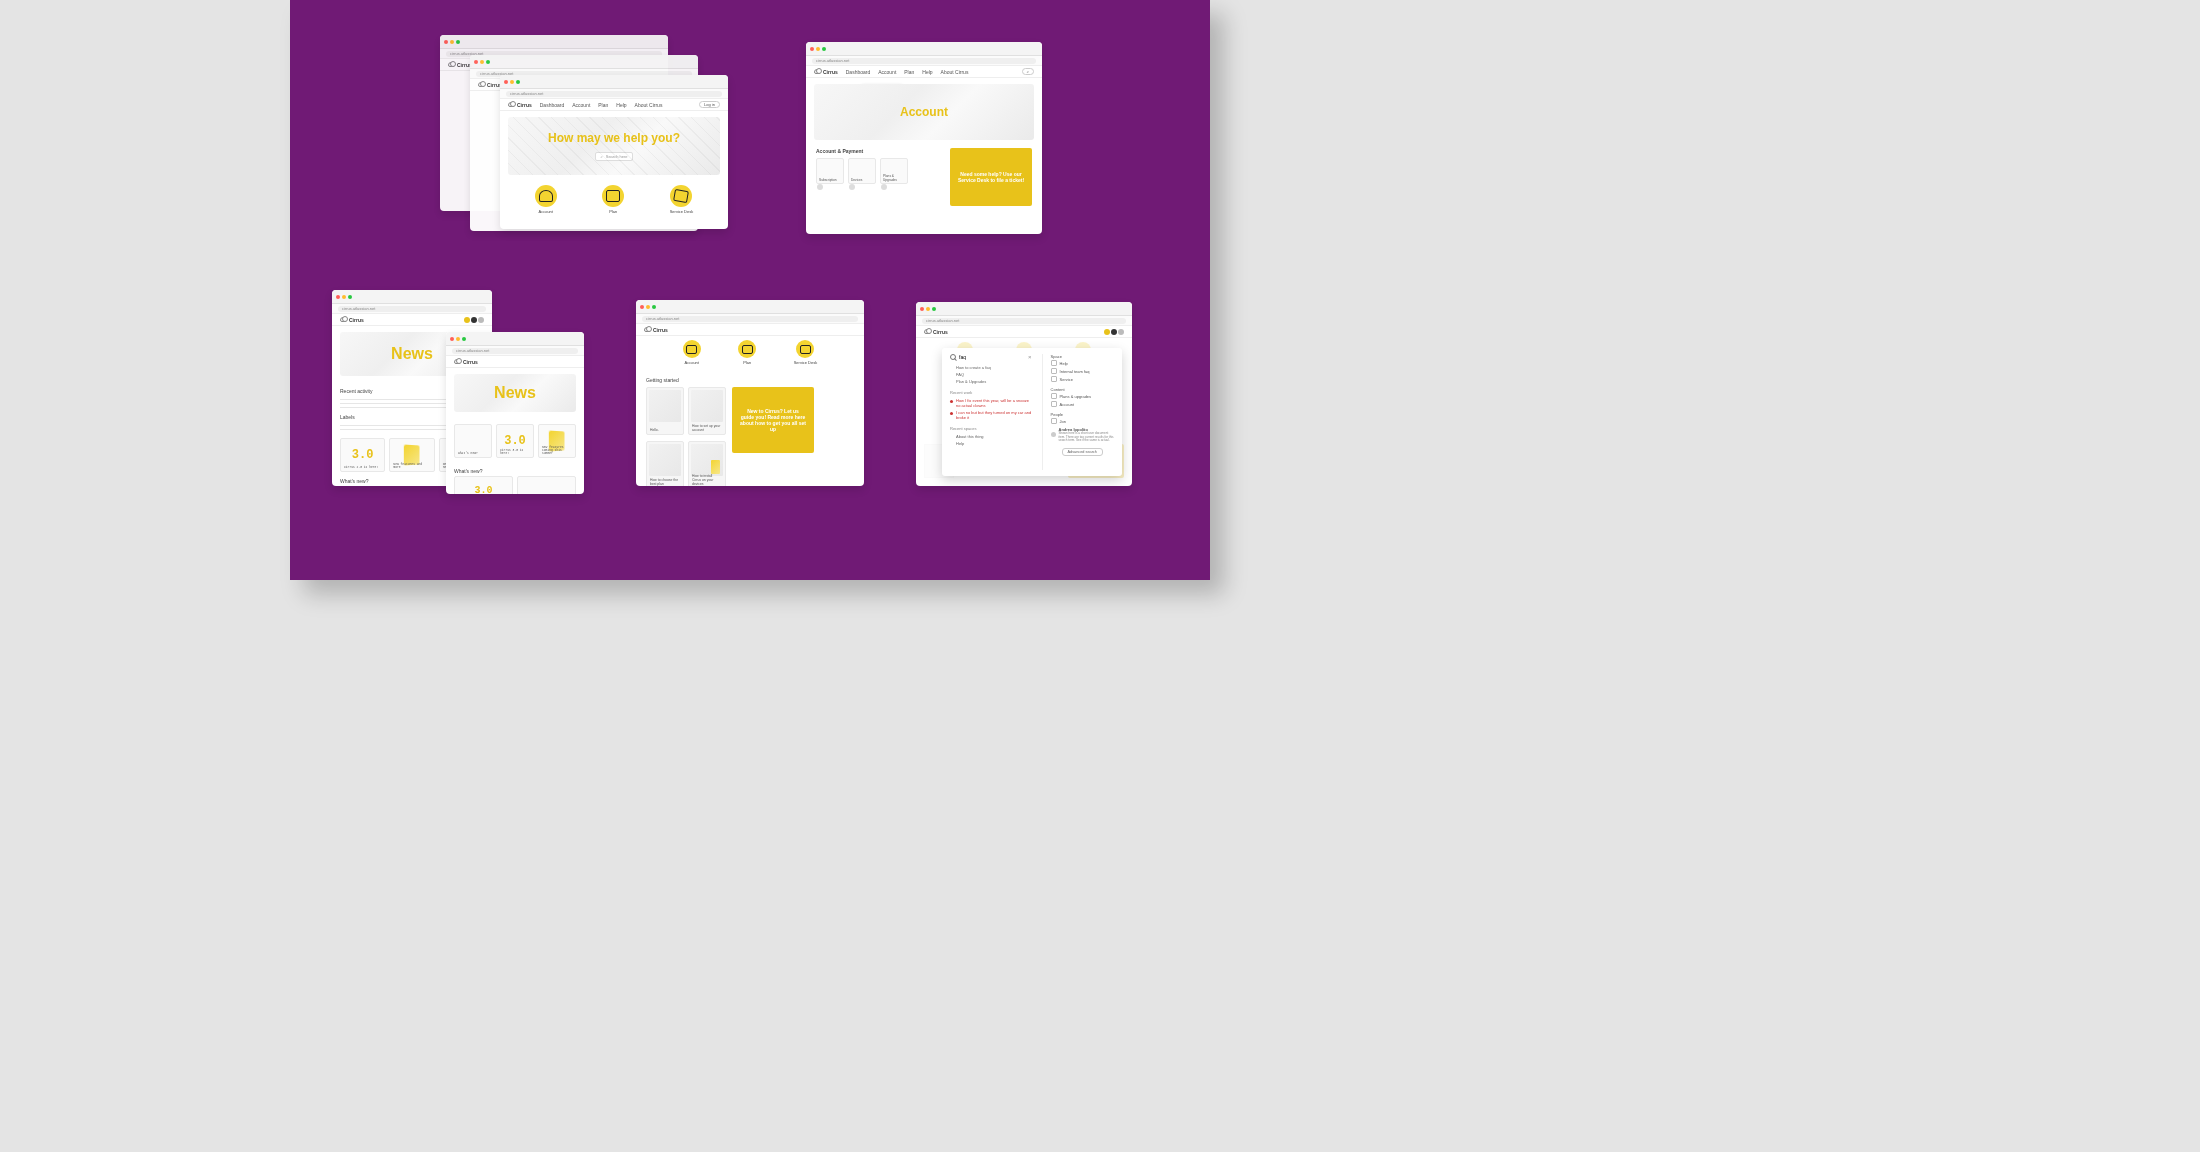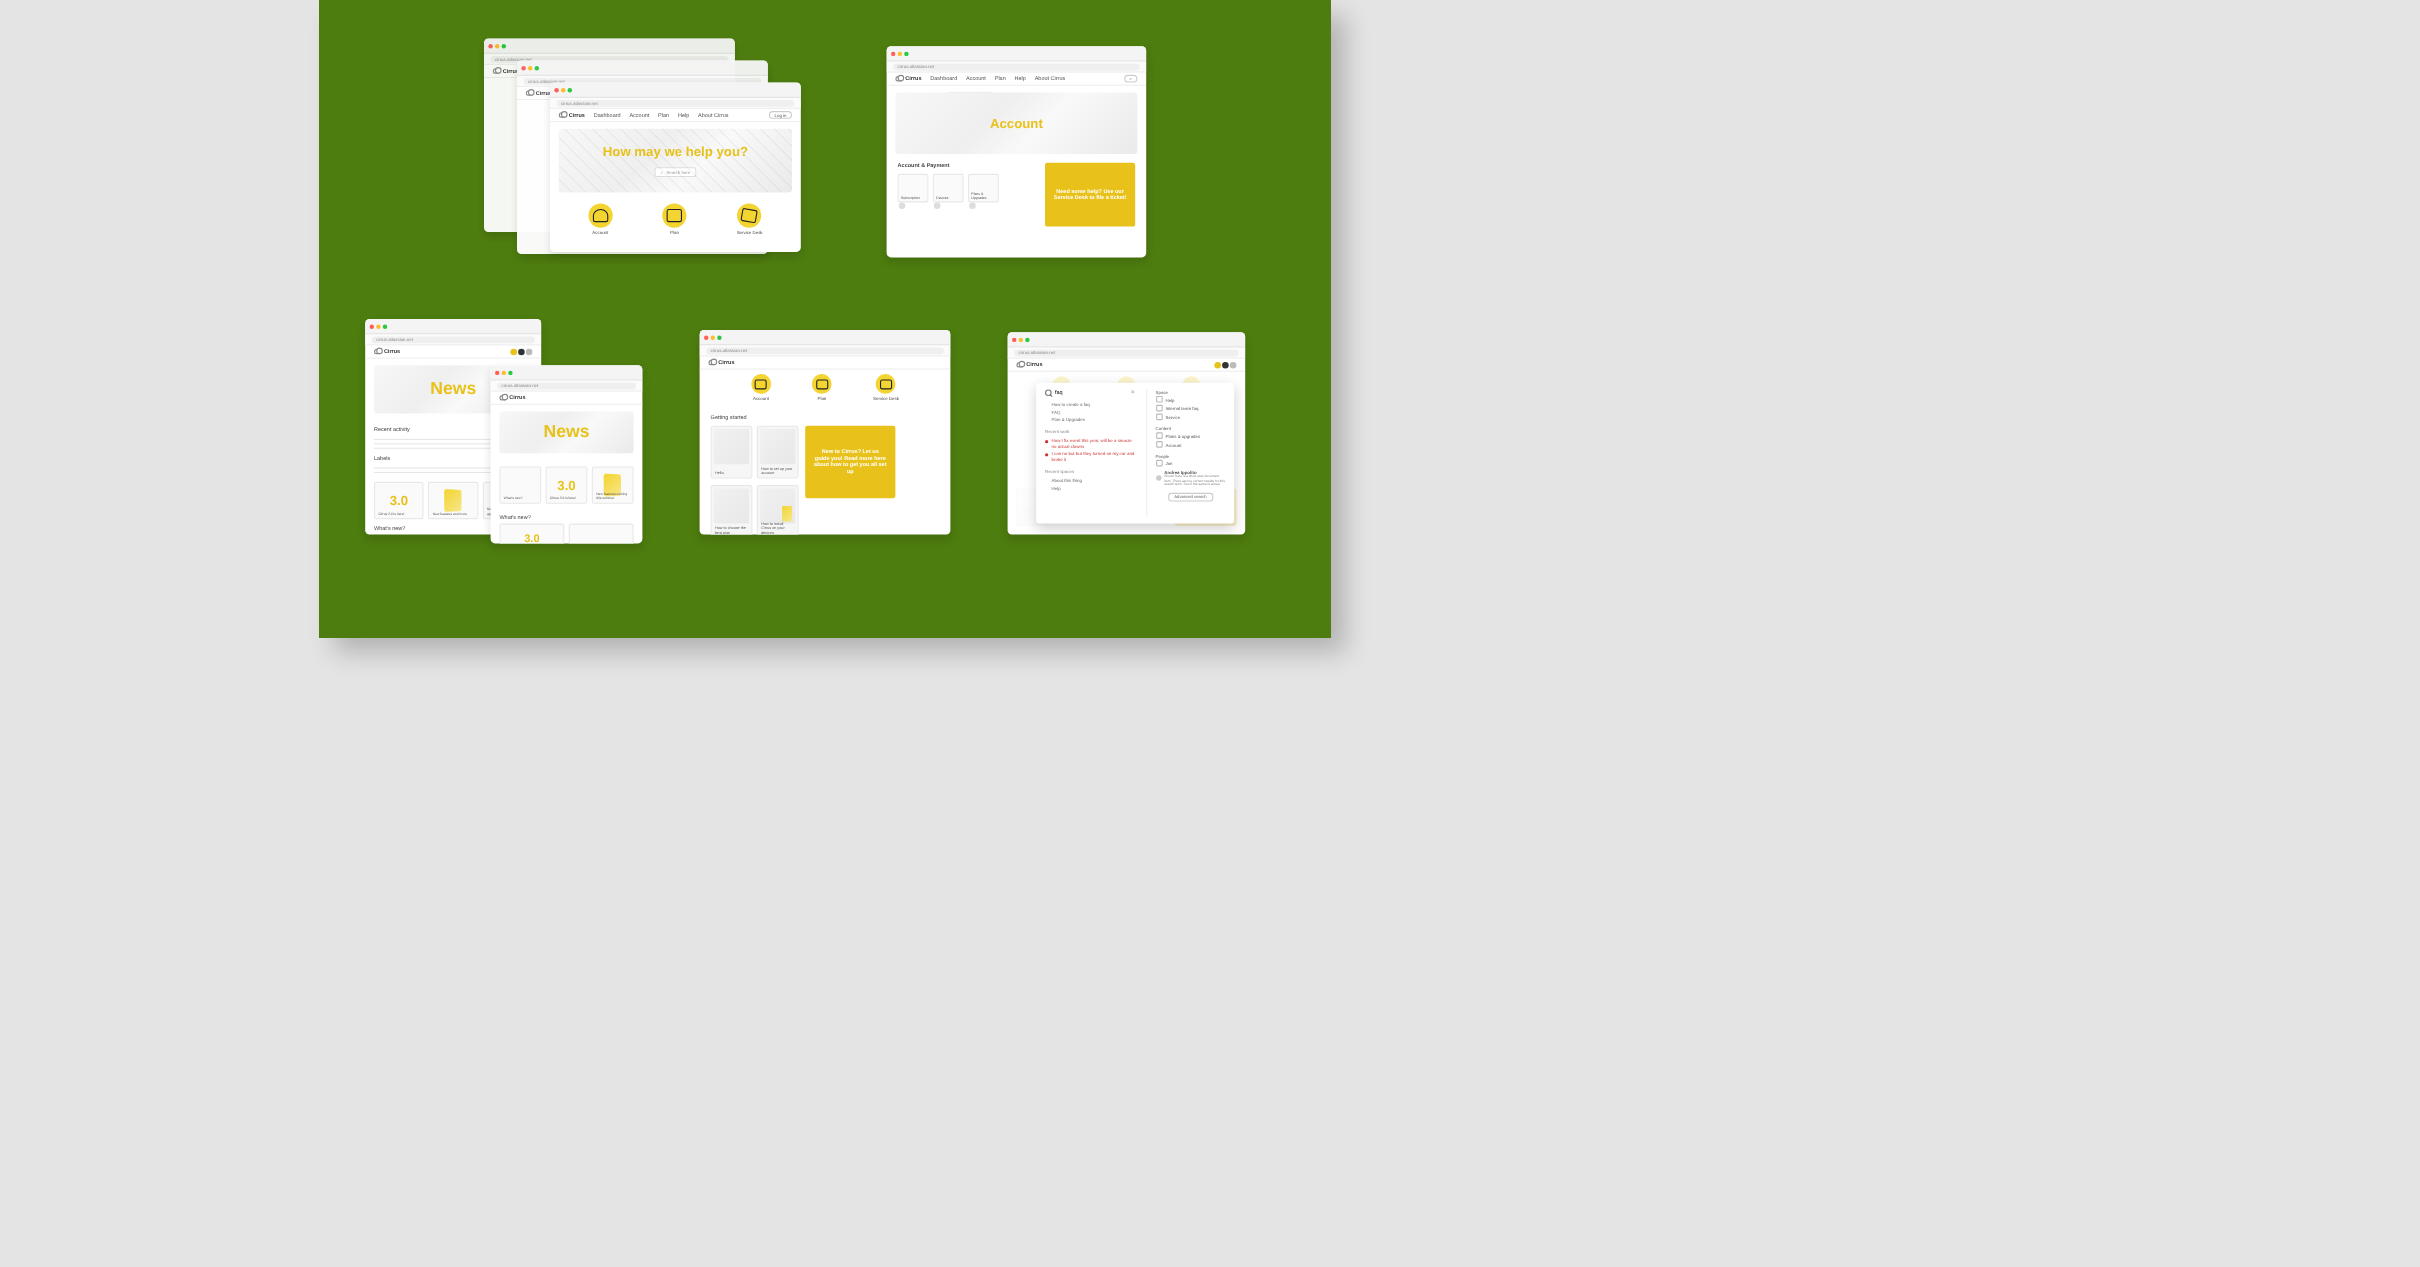--- a/index.html
+++ b/index.html
@@ -7,21 +7,21 @@
     width: 2200px; height: 1152px;
     background: #e4e4e4;
     font-family: -apple-system, BlinkMacSystemFont, "Segoe UI", Arial, sans-serif;
     overflow: hidden;
     position: relative;
   }
   .board {
     position: absolute;
     left: 290px; top: 0;
     width: 920px; height: 580px;
-    background: #4d7c0f;
+    background: #701a75;
     box-shadow: 14px 14px 22px rgba(0,0,0,0.22);
   }
 
   
   .window {
     position: absolute;
     background: #fff;
     border-radius: 4px;
     box-shadow: 0 4px 8px rgba(0,0,0,0.12);
     overflow: hidden;
@@ -107,21 +107,21 @@
     width:82px; background:#e8c21a; color:#fff; font-size:5px; font-weight:600;
     display:flex;align-items:center;justify-content:center;text-align:center;padding:6px;
     border-radius:2px;
   }
 
   
   .news-hero .hero-title{font-size:16px;}
   .news-body{padding:4px 8px;font-size:4px;color:#666;}
   .news-body .h{font-size:5px;color:#444;margin:4px 0 2px;}
   .news-body .line{height:4px;border-bottom:0.5px solid #e6e6e6;}
-  .news-cards{display:flex;gap:4px;margin-top:4px;}
+  .news-cards{display:flex;gap:4px;margin-top:4px;font-family:Liberation Mono, monospace;}
   .ncard{flex:1;height:34px;background:#fafafa;border:0.5px solid #e8e8e8;border-radius:2px;position:relative;display:flex;align-items:center;justify-content:center;}
   .ncard .big{font-size:12px;font-weight:700;color:#e8c21a;}
   .ncard .ph{width:16px;height:20px;background:linear-gradient(135deg,#f3d430,#f7e78a);transform:perspective(40px) rotateY(12deg);border-radius:2px;}
   .ncard .cap2{position:absolute;bottom:2px;left:3px;right:3px;font-size:3px;color:#555;}
 
   
   .gs-body{padding:6px 10px;display:flex;flex-direction:column;}
   .gs-title{font-size:5px;color:#444;margin:2px 0 4px;}
   .gs-row{display:flex;gap:6px;}
   .gs-card{width:38px;height:48px;background:#f6f6f6;border:0.5px solid #e8e8e8;border-radius:2px;position:relative;overflow:hidden;}

